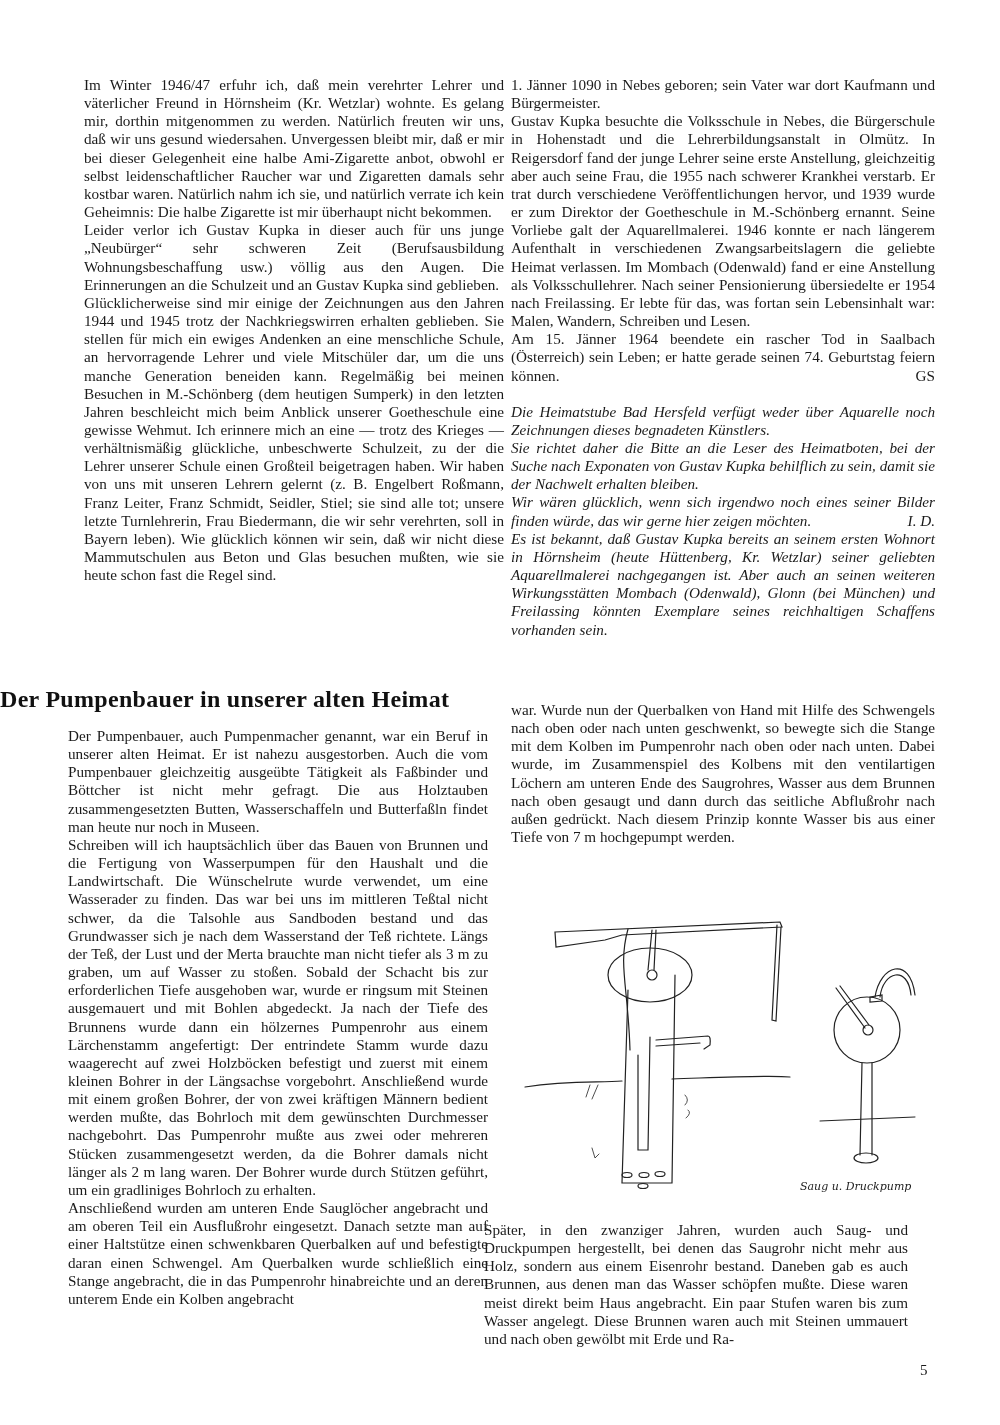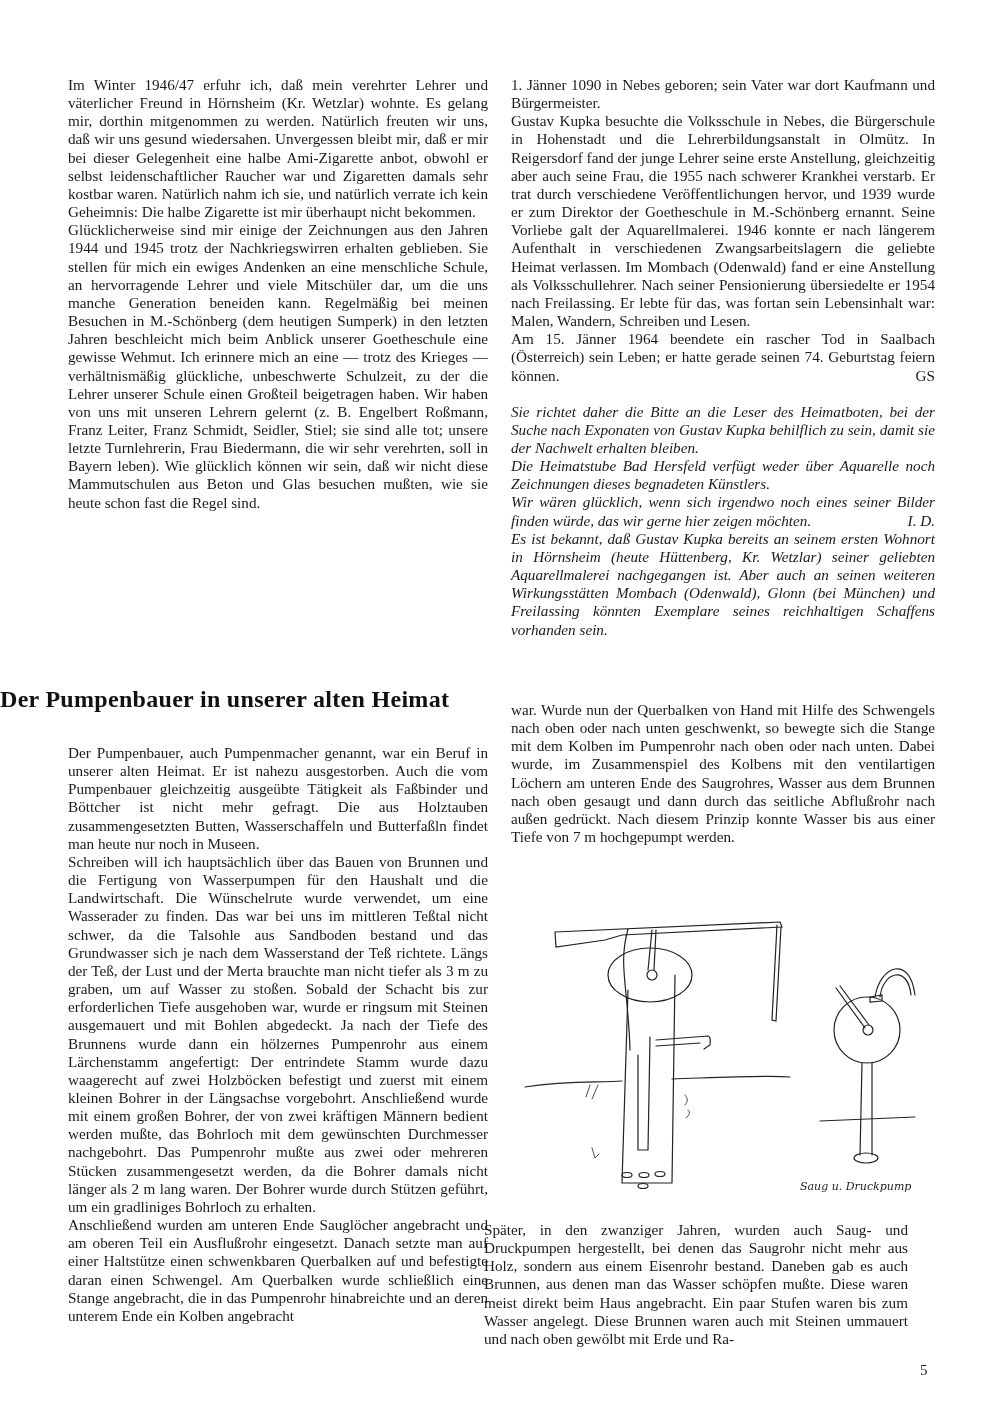--- a/index.html
+++ b/index.html
@@ -2,49 +2,50 @@
 <html><head>
 <meta charset="utf-8">
 <style>
   html, body { margin: 0; padding: 0; background: #ffffff; }
   body { width: 1000px; height: 1425px; position: relative; overflow: hidden;
          font-family: "Liberation Serif", "DejaVu Serif", serif; color: #1a1a1a; }
   .col { position: absolute; font-size: 15.2px; line-height: 18.15px; text-align: justify;
          hyphens: none; }
   .col p { margin: 0; }
   .col p.italic { font-style: italic; }
-  #colA { left: 68px; top: 76px; width: 420px; }
+  #colA { left: 84px; top: 76px; width: 420px; }
   #colB { left: 511px; top: 76px; width: 424px; }
-  #colC { left: 68px; top: 727px; width: 420px; margin-top: 17px; }
+  #colC { left: 68px; top: 727px; width: 420px; }
   #colD { left: 511px; top: 701px; width: 424px; }
   #colE { left: 484px; top: 1209px; width: 424px; margin-top: 12px; }
   .gap { height: 18px; }
   .sig { float: right; }
   #headline { position: absolute; left: 0; top: 686px; width: 1000px; text-align: left;
               font-family: "Liberation Serif", "DejaVu Serif", serif; font-weight: bold;
               font-size: 24px; letter-spacing: 0.3px; color: #111; }
   #pagenum { position: absolute; left: 920px; top: 1362px; font-size: 15px; }
   #drawing { position: absolute; left: 510px; top: 905px; width: 440px; height: 300px; }
   #drawing svg { width: 440px; height: 300px; }
 </style>
 </head>
 <body>
 
 <div id="colA" class="col">
   <p>Im Winter 1946/47 erfuhr ich, daß mein verehrter Lehrer und väterlicher Freund in Hörnsheim (Kr. Wetzlar) wohnte. Es gelang mir, dorthin mitgenommen zu werden. Natürlich freuten wir uns, daß wir uns gesund wiedersahen. Unvergessen bleibt mir, daß er mir bei dieser Gelegenheit eine halbe Ami-Zigarette anbot, obwohl er selbst leidenschaftlicher Raucher war und Zigaretten damals sehr kostbar waren. Natürlich nahm ich sie, und natürlich verrate ich kein Geheimnis: Die halbe Zigarette ist mir überhaupt nicht bekommen.</p>
+  <p>Leider verlor ich Gustav Kupka in dieser auch für uns junge „Neubürger“ sehr schweren Zeit (Berufsausbildung Wohnungsbeschaffung usw.) völlig aus den Augen. Die Erinnerungen an die Schulzeit und an Gustav Kupka sind geblieben.</p>
   <p>Glücklicherweise sind mir einige der Zeichnungen aus den Jahren 1944 und 1945 trotz der Nachkriegswirren erhalten geblieben. Sie stellen für mich ein ewiges Andenken an eine menschliche Schule, an hervorragende Lehrer und viele Mitschüler dar, um die uns manche Generation beneiden kann. Regelmäßig bei meinen Besuchen in M.-Schönberg (dem heutigen Sumperk) in den letzten Jahren beschleicht mich beim Anblick unserer Goetheschule eine gewisse Wehmut. Ich erinnere mich an eine — trotz des Krieges — verhältnismäßig glückliche, unbeschwerte Schulzeit, zu der die Lehrer unserer Schule einen Großteil beigetragen haben. Wir haben von uns mit unseren Lehrern gelernt (z. B. Engelbert Roßmann, Franz Leiter, Franz Schmidt, Seidler, Stiel; sie sind alle tot; unsere letzte Turnlehrerin, Frau Biedermann, die wir sehr verehrten, soll in Bayern leben). Wie glücklich können wir sein, daß wir nicht diese Mammutschulen aus Beton und Glas besuchen mußten, wie sie heute schon fast die Regel sind.</p>
 </div>
 
 <div id="colB" class="col">
   <p>1. Jänner 1090 in Nebes geboren; sein Vater war dort Kaufmann und Bürgermeister.</p>
   <p>Gustav Kupka besuchte die Volksschule in Nebes, die Bürgerschule in Hohenstadt und die Lehrerbildungsanstalt in Olmütz. In Reigersdorf fand der junge Lehrer seine erste Anstellung, gleichzeitig aber auch seine Frau, die 1955 nach schwerer Krankhei verstarb. Er trat durch verschiedene Veröffentlichungen hervor, und 1939 wurde er zum Direktor der Goetheschule in M.-Schönberg ernannt. Seine Vorliebe galt der Aquarellmalerei. 1946 konnte er nach längerem Aufenthalt in verschiedenen Zwangsarbeitslagern die geliebte Heimat verlassen. Im Mombach (Odenwald) fand er eine Anstellung als Volksschullehrer. Nach seiner Pensionierung übersiedelte er 1954 nach Freilassing. Er lebte für das, was fortan sein Lebensinhalt war: Malen, Wandern, Schreiben und Lesen.</p>
   <p><span>Am 15. Jänner 1964 beendete ein rascher Tod in Saalbach (Österreich) sein Leben; er hatte gerade seinen 74. Geburtstag feiern können.</span><span class="sig">GS</span></p>
   <div class="gap" style="clear:both;"></div>
+  <p class="italic">Die Heimatstube Bad Hersfeld verfügt weder über Aquarelle noch Zeichnungen dieses begnadeten Künstlers.</p>
   <p class="italic">Sie richtet daher die Bitte an die Leser des Heimatboten, bei der Suche nach Exponaten von Gustav Kupka behilflich zu sein, damit sie der Nachwelt erhalten bleiben.</p>
-  <p class="italic">Die Heimatstube Bad Hersfeld verfügt weder über Aquarelle noch Zeichnungen dieses begnadeten Künstlers.</p>
   <p class="italic"><span>Wir wären glücklich, wenn sich irgendwo noch eines seiner Bilder finden würde, das wir gerne hier zeigen möchten.</span><span class="sig">I. D.</span></p>
   <p class="italic">Es ist bekannt, daß Gustav Kupka bereits an seinem ersten Wohnort in Hörnsheim (heute Hüttenberg, Kr. Wetzlar) seiner geliebten Aquarellmalerei nachgegangen ist. Aber auch an seinen weiteren Wirkungsstätten Mombach (Odenwald), Glonn (bei München) und Freilassing könnten Exemplare seines reichhaltigen Schaffens vorhanden sein.</p>
 </div>
 
 <div id="headline">Der Pumpenbauer in unserer alten Heimat</div>
 
 <div id="colC" class="col">
   <p>Der Pumpenbauer, auch Pumpenmacher genannt, war ein Beruf in unserer alten Heimat. Er ist nahezu ausgestorben. Auch die vom Pumpenbauer gleichzeitig ausgeübte Tätigkeit als Faßbinder und Böttcher ist nicht mehr gefragt. Die aus Holztauben zusammengesetzten Butten, Wasserschaffeln und Butterfaßln findet man heute nur noch in Museen.</p>
   <p>Schreiben will ich hauptsächlich über das Bauen von Brunnen und die Fertigung von Wasserpumpen für den Haushalt und die Landwirtschaft. Die Wünschelrute wurde verwendet, um eine Wasserader zu finden. Das war bei uns im mittleren Teßtal nicht schwer, da die Talsohle aus Sandboden bestand und das Grundwasser sich je nach dem Wasserstand der Teß richtete. Längs der Teß, der Lust und der Merta brauchte man nicht tiefer als 3 m zu graben, um auf Wasser zu stoßen. Sobald der Schacht bis zur erforderlichen Tiefe ausgehoben war, wurde er ringsum mit Steinen ausgemauert und mit Bohlen abgedeckt. Ja nach der Tiefe des Brunnens wurde dann ein hölzernes Pumpenrohr aus einem Lärchenstamm angefertigt: Der entrindete Stamm wurde dazu waagerecht auf zwei Holzböcken befestigt und zuerst mit einem kleinen Bohrer in der Längsachse vorgebohrt. Anschließend wurde mit einem großen Bohrer, der von zwei kräftigen Männern bedient werden mußte, das Bohrloch mit dem gewünschten Durchmesser nachgebohrt. Das Pumpenrohr mußte aus zwei oder mehreren Stücken zusammengesetzt werden, da die Bohrer damals nicht länger als 2 m lang waren. Der Bohrer wurde durch Stützen geführt, um ein gradliniges Bohrloch zu erhalten.</p>
   <p>Anschließend wurden am unteren Ende Sauglöcher angebracht und am oberen Teil ein Ausflußrohr eingesetzt. Danach setzte man auf einer Haltstütze einen schwenkbaren Querbalken auf und befestigte daran einen Schwengel. Am Querbalken wurde schließlich eine Stange angebracht, die in das Pumpenrohr hinabreichte und an deren unterem Ende ein Kolben angebracht</p>

